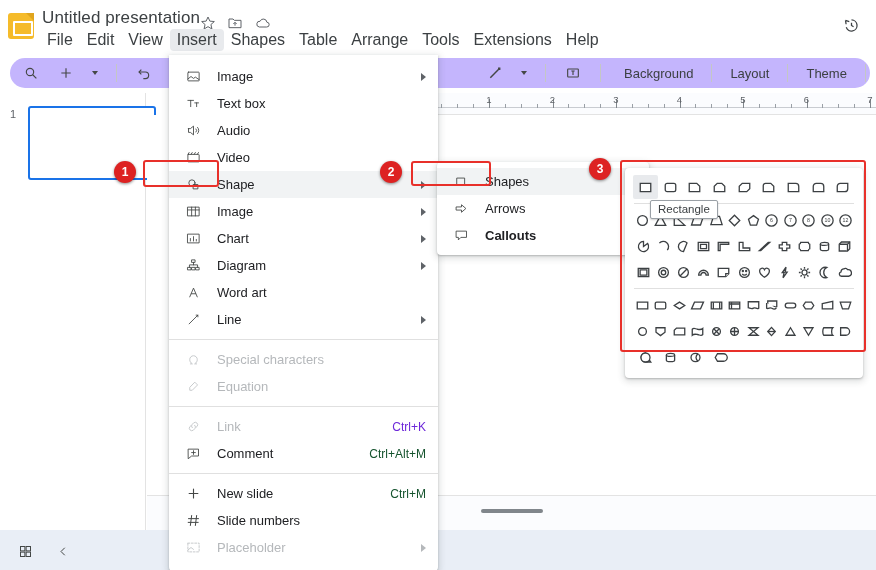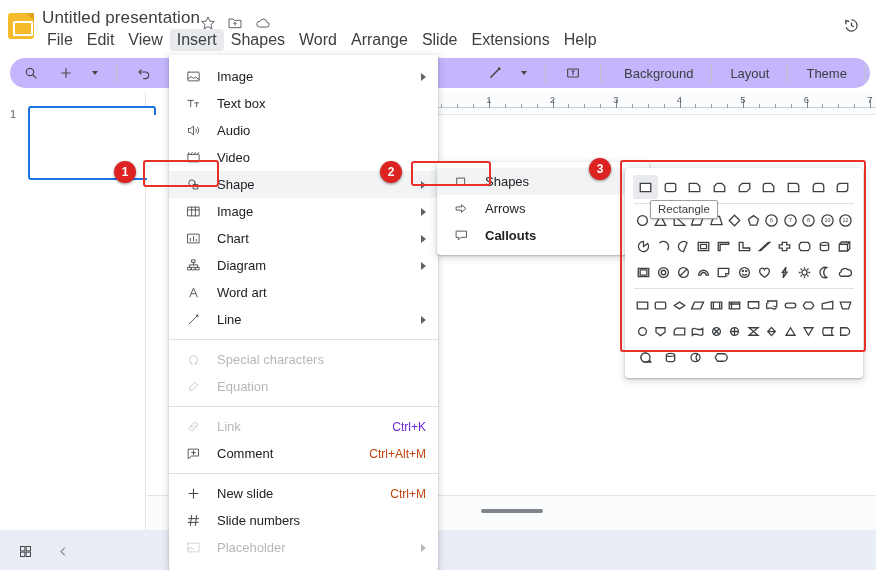--- a/index.html
+++ b/index.html
@@ -134,21 +134,21 @@
   }
   .mrow.hl { background: #f1f3f4; }
   .mrow.disabled { color: #b5b8bb; cursor: default; }
   .mrow .mi {
     width: 20px; height: 18px; margin-right: 14px; flex: none;
     display: flex; align-items: center; justify-content: center; color: #444746;
   }
   .mrow.disabled .mi { color: #c0c3c6; }
   .mrow .mi svg { width: 15px; height: 15px; fill: none; stroke: currentColor; stroke-width: 1.4; }
   .mrow .mlabel { flex: 1; white-space: nowrap; }
-  .mrow .maccel { font-size: 12px; color: #c2410c; margin-left: 20px; white-space: nowrap; }
+  .mrow .maccel { font-size: 12px; color: #14532d; margin-left: 20px; white-space: nowrap; }
   .mrow.disabled .maccel { color: #6d28d9; }
   .mrow .marrow {
     width: 0; height: 0; margin-left: 10px; flex: none;
     border-top: 4px solid transparent; border-bottom: 4px solid transparent;
     border-left: 5px solid #5f6368;
   }
   .mrow.disabled .marrow { border-left-color: #b5b8bb; }
   .msep { height: 1px; background: #e0e0e0; margin: 6px 0; }
 
   #shape-submenu { left: 409px; top: 162px; width: 212px; padding: 6px 0; border-radius: 4px; }
@@ -211,23 +211,23 @@
           <path d="M6.5 18h11a3.6 3.6 0 0 0 .3-7.2A5.3 5.3 0 0 0 7.6 9.4 3.9 3.9 0 0 0 6.5 18z"></path>
         </svg>
     </div>
 
     <div class="menubar">
       <div class="menu-item">File</div>
       <div class="menu-item">Edit</div>
       <div class="menu-item">View</div>
       <div class="menu-item active">Insert</div>
       <div class="menu-item">Shapes</div>
-      <div class="menu-item">Word</div>
+      <div class="menu-item">Table</div>
       <div class="menu-item">Arrange</div>
-      <div class="menu-item">Slide</div>
+      <div class="menu-item">Tools</div>
       <div class="menu-item">Extensions</div>
       <div class="menu-item">Help</div>
     </div>
 
     <div class="history-icon">
       <svg viewBox="0 0 24 24">
           <path d="M12 5a7 7 0 1 1-6.6 9.3"></path>
           <path d="M5.2 10.4 4.4 5.6M4.4 5.6 9.2 7"></path>
           <path d="M12 8.5V12l2.6 1.6"></path>
         </svg>

